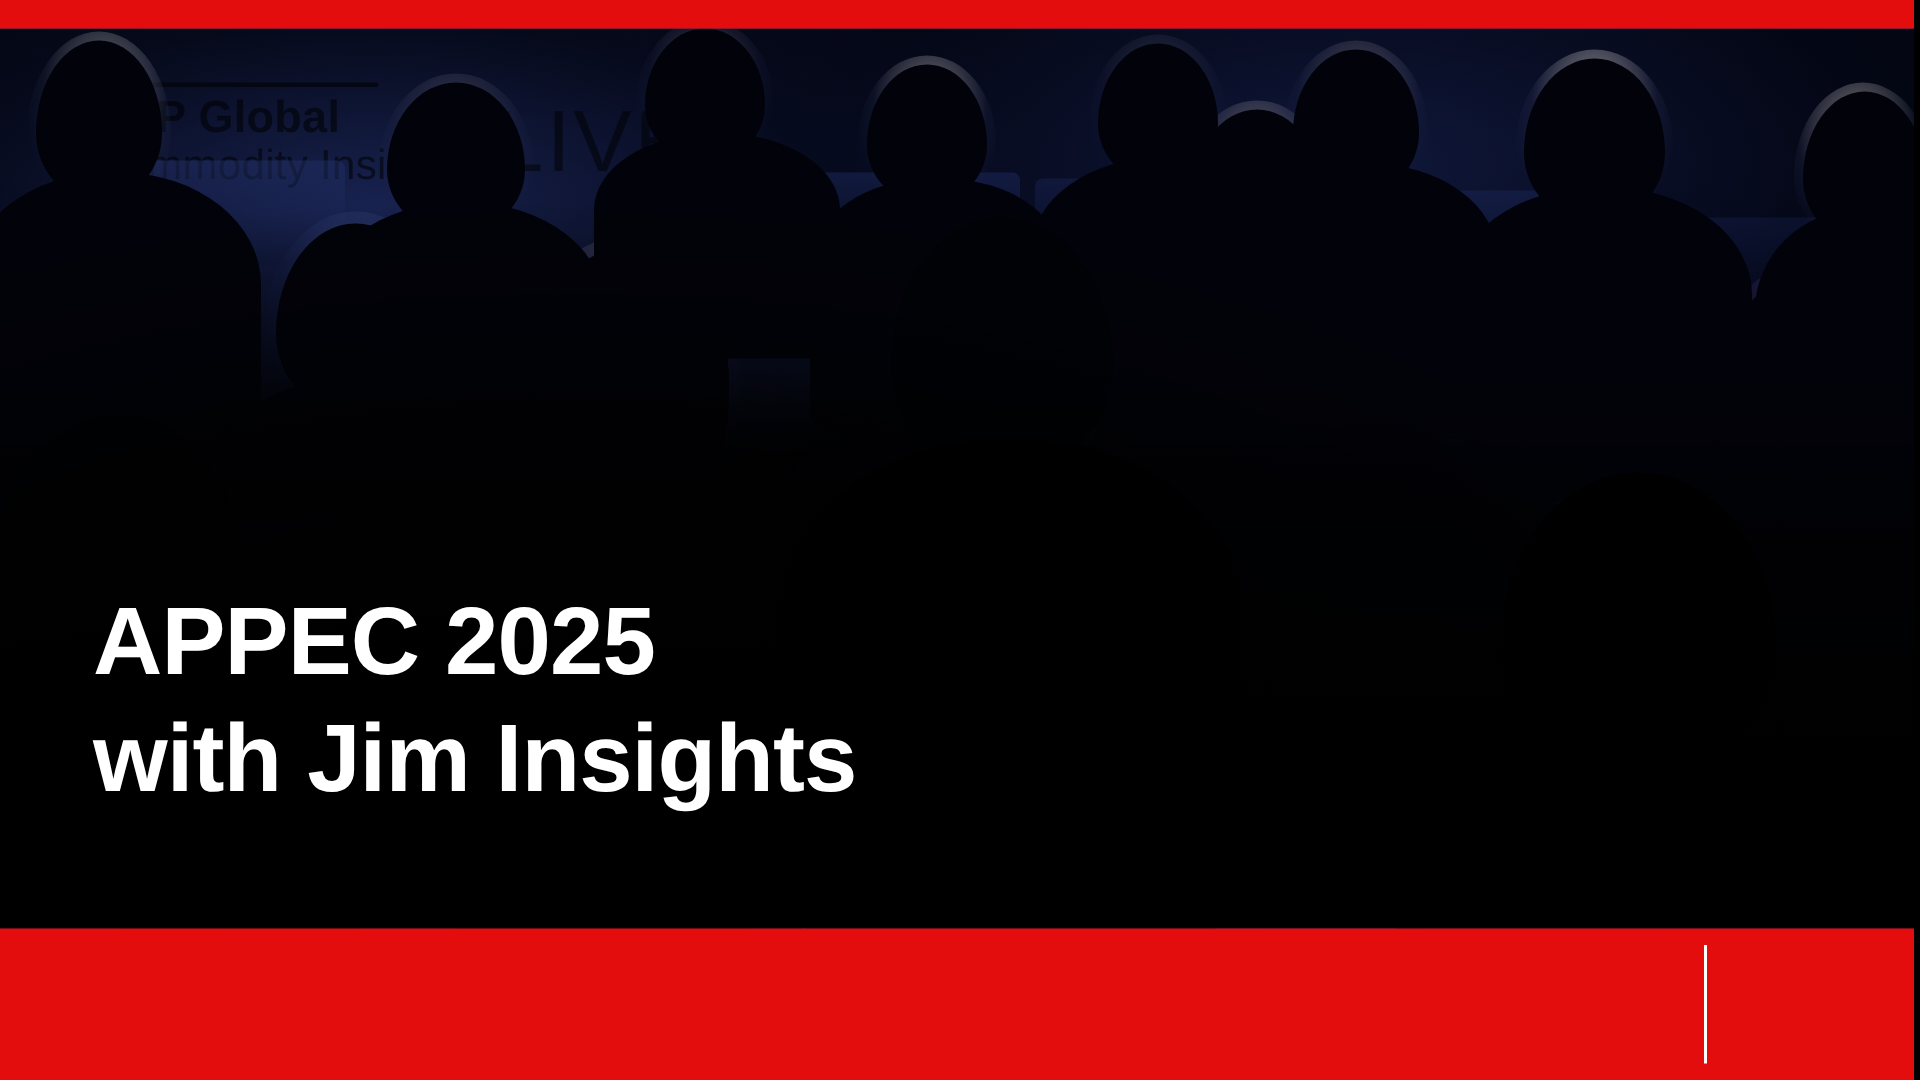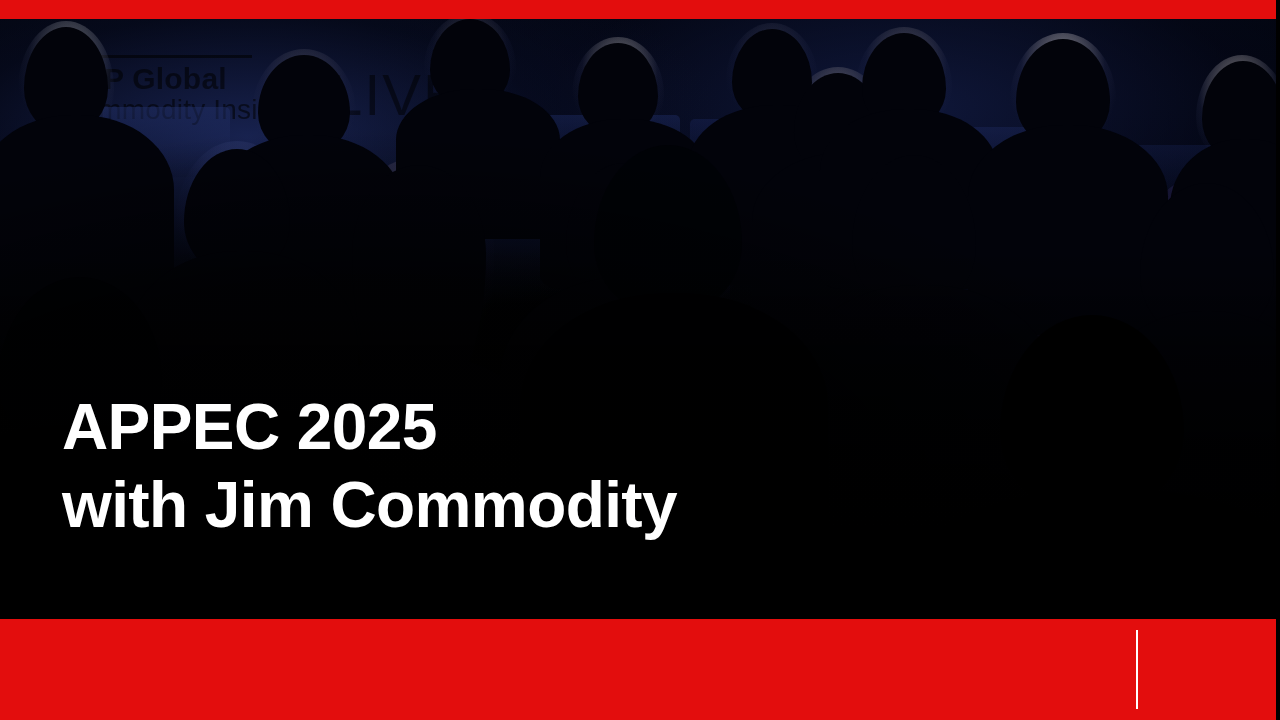--- a/index.html
+++ b/index.html
@@ -294,21 +294,21 @@
     <div class="ghost-live">LIVE</div>
 
     <div style="position:absolute; inset:0; z-index:20; pointer-events:none;
                 background:
                   linear-gradient(180deg, rgba(0,0,0,0) 0%, rgba(0,0,0,0) 38%, rgba(0,0,0,.55) 56%, rgba(0,0,0,.90) 72%, rgba(0,0,0,1) 86%),
                   radial-gradient(ellipse 820px 360px at 380px 470px, rgba(0,0,0,.92) 0%, rgba(0,0,0,.55) 60%, rgba(0,0,0,0) 100%);"></div>
   </div>
 
   <div class="title-block">
     <div class="title-line">APPEC 2025</div>
-    <div class="title-line">with Jim Commodity</div>
+    <div class="title-line">with Jim Insights</div>
   </div>
 
   <div class="bottom-bar"></div>
 
   <div class="show-title">The Inside Track</div>
 
   <div class="brand">
     <div class="brand-rule"></div>
     <div class="brand-primary">S&amp;P Global</div>
     <div class="brand-secondary">Commodity Insights</div>

